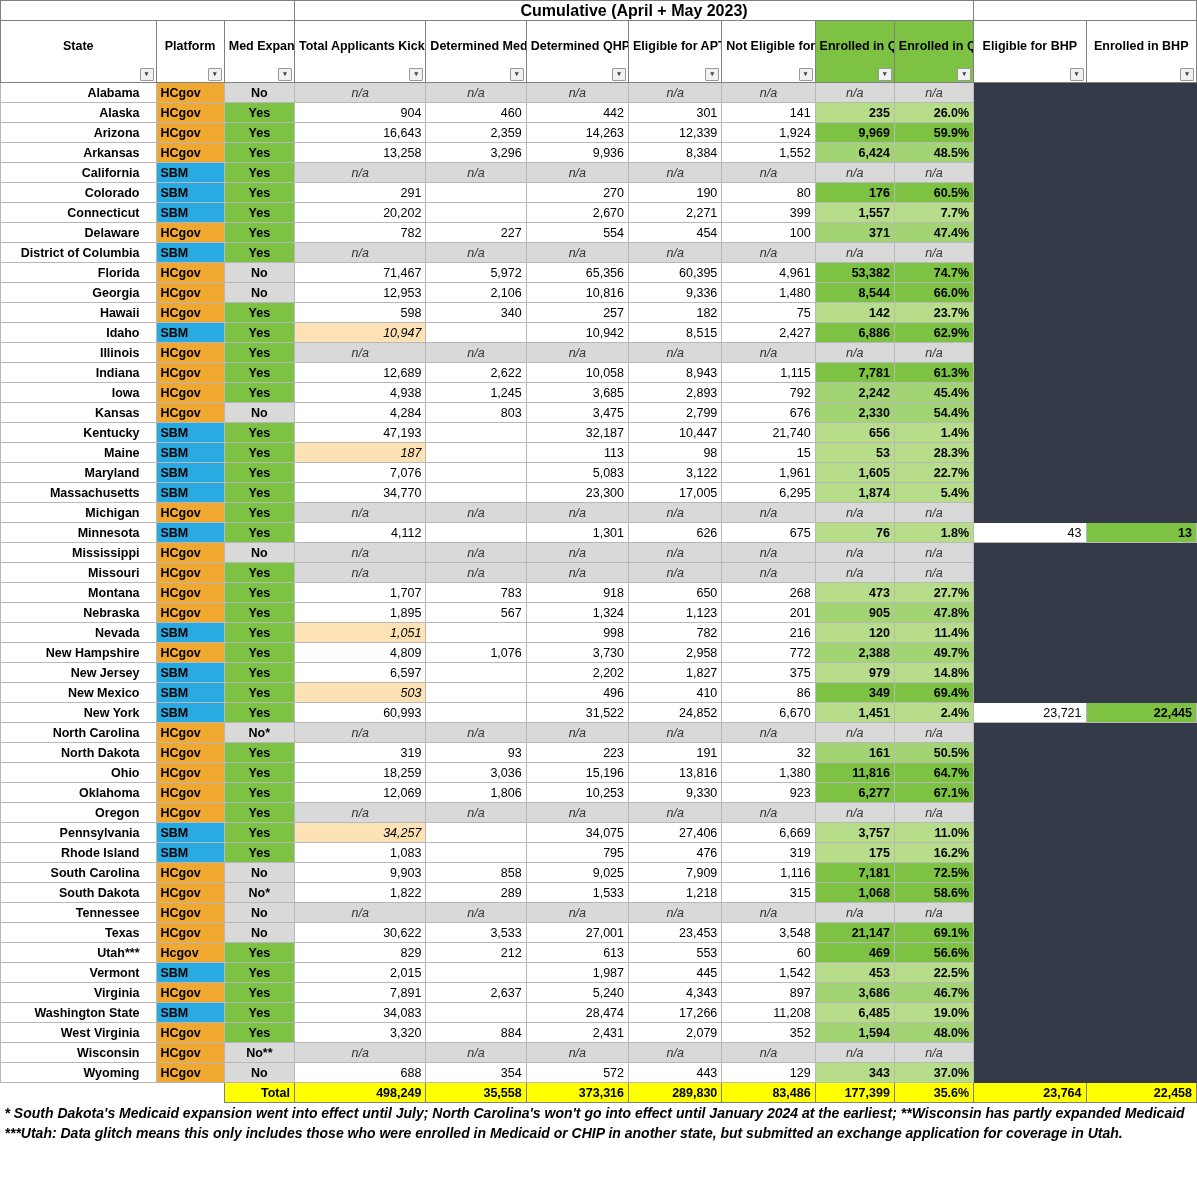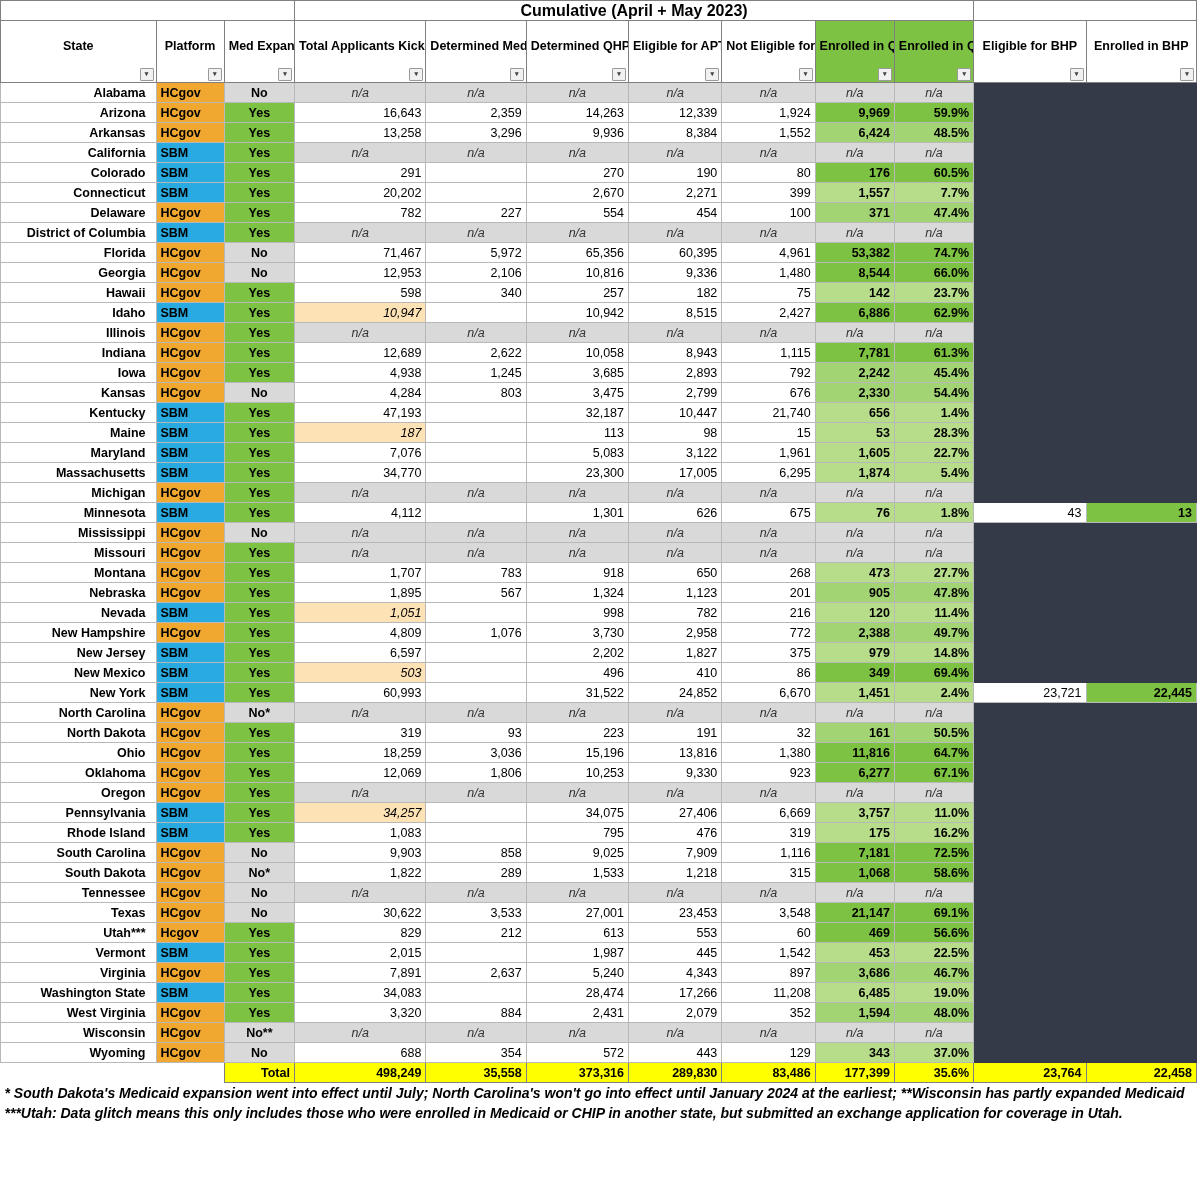--- a/index.html
+++ b/index.html
@@ -6,21 +6,21 @@
   body{font-family:"Liberation Sans",sans-serif;}
   #sheet{width:1197px;height:1190px;position:relative;overflow:hidden;}
   table{border-collapse:collapse;table-layout:fixed;width:1197px;}
   td,th{border:1px solid #b8b8b8;font-size:12.5px;padding:0 4px;height:20px;box-sizing:border-box;overflow:hidden;white-space:nowrap;}
   .hdr-top td{border:1px solid #808080;}
   .banner{background:#ffffff;font-weight:bold;font-size:16px;text-align:center;border:1px solid #808080;}
   .blank-top{border:none;background:#ffffff;}
   .colhdr{background:#ffffff;font-weight:bold;text-align:center;font-size:12.5px;line-height:13px;vertical-align:middle;border:1px solid #808080;position:relative;padding-bottom:10px;}
   .colhdr.green{background:#7dc242;}
   .filt{position:absolute;right:2px;bottom:1px;width:12px;height:11px;background:#f1f1f1;border:1px solid #9a9a9a;border-radius:1px;font-size:7px;line-height:10px;text-align:center;color:#444;}
-  .state{font-weight:bold;text-align:right;padding-right:10px;}
+  .state{font-weight:bold;text-align:right;padding-right:16px;}
   .plat{font-weight:bold;text-align:left;}
   .hcgov{background:#f0a830;}
   .sbm{background:#29abe2;}
   .med{font-weight:bold;text-align:center;}
   .yes{background:#7dc242;}
   .no{background:#d9d9d9;}
   .num{text-align:right;}
   .na{background:#d9d9d9;text-align:center;font-style:italic;color:#333;}
   .greencell{background:#7dc242;font-weight:bold;text-align:right;}
   .lightgreen{background:#b7dd8b;font-weight:bold;text-align:right;}
@@ -83,20 +83,34 @@
           <td class="na">n/a</td>
           <td class="na">n/a</td>
           <td class="na">n/a</td>
           <td class="na">n/a</td>
           <td class="na">n/a</td>
           <td class="na">n/a</td>
           <td class="dark"></td>
           <td class="dark"></td>
         </tr>
         <tr>
+          <td class="state">Alaska</td>
+          <td class="plat hcgov">HCgov</td>
+          <td class="med yes">Yes</td>
+          <td class="num">904</td>
+          <td class="num">460</td>
+          <td class="num">442</td>
+          <td class="num">301</td>
+          <td class="num">141</td>
+          <td class="lightgreen">235</td>
+          <td class="lightgreen">26.0%</td>
+          <td class="dark"></td>
+          <td class="dark"></td>
+        </tr>
+        <tr>
           <td class="state">Arizona</td>
           <td class="plat hcgov">HCgov</td>
           <td class="med yes">Yes</td>
           <td class="num">16,643</td>
           <td class="num">2,359</td>
           <td class="num">14,263</td>
           <td class="num">12,339</td>
           <td class="num">1,924</td>
           <td class="greencell">9,969</td>
           <td class="greencell">59.9%</td>

